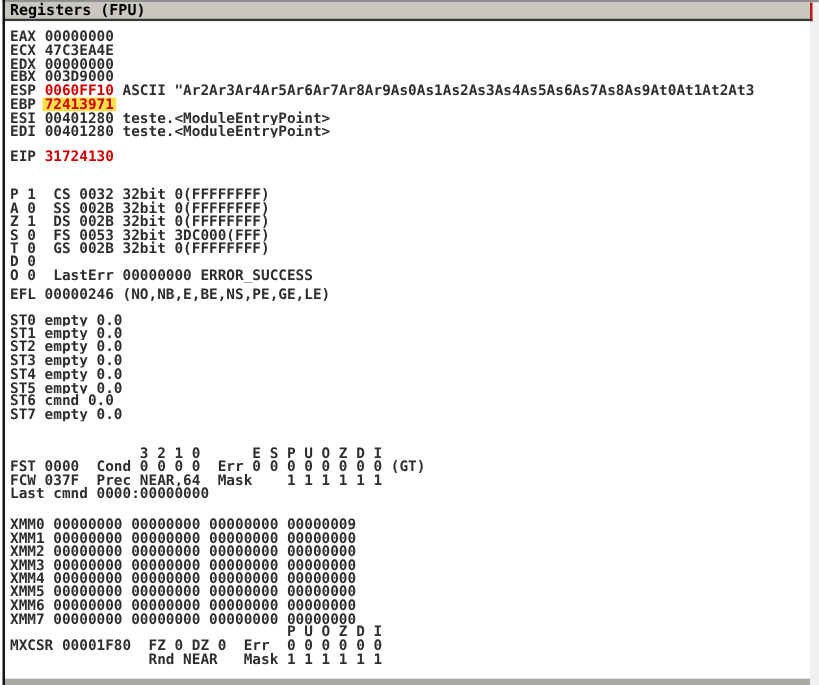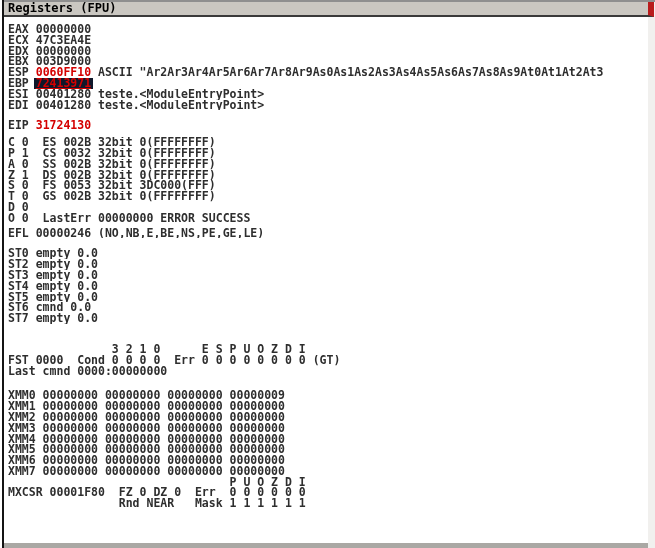--- a/index.html
+++ b/index.html
@@ -14,42 +14,42 @@
   }
   .top-strip { position:absolute; left:2px; right:0; top:0; height:2px; background:#8f8f8f; }
   .left-border { position:absolute; left:2px; top:0; width:2px; height:548px; background:#141414; }
   .right-strip { position:absolute; right:0; top:2px; width:7px; bottom:0; background:#f1f0ee; border-left:1px solid #e2e1df; }
   .bottom-strip { position:absolute; left:4px; right:7px; bottom:0; height:5px; background:#aaa8a4; border-top:1px solid #8f8f8f; }
 
   .titlebar {
     position:absolute; left:4px; top:2px; width:644px; height:13px;
     background:#cac7c1;
     border-bottom:2px solid #3a3a3a;
-    border-right:6px solid #b91c1c;
+    border-right:2px solid #b91c1c;
     box-sizing:content-box;
   }
   .titlebar .title-text {
     display:block; padding-left:4px;
     font-size:12px; line-height:13px; color:#000;
     white-space:pre;
   }
 
   .content {
     position:absolute; left:4px; top:17px; width:644px; bottom:5px;
     padding:7px 0 0 4px; box-sizing:border-box;
     overflow:hidden; background:#fff;
   }
   .line { height:10.8px; line-height:10.8px; white-space:pre; overflow:hidden; }
   .lbl { margin-right:1ch; }
   .extra { margin-left:1ch;text-align:right; }
   .red { color:#d40000; }
-  .selected { background:#0f172a; padding:0 2px; margin:0 -2px;text-decoration:underline; }
+  .selected { background:#fde047; padding:0 2px; margin:0 -2px; }
 
   .block-gpr   { margin-bottom:10px; }
-  .block-eip   { margin-bottom:6px; }
+  .block-eip   { margin-bottom:19px; }
   .block-flags { margin-bottom:4px; }
   .block-efl   { margin-bottom:10px; }
   .block-st    { margin-bottom:20px; }
   .block-fpu   { margin-bottom:14px; }
   .block-xmm   { margin-bottom:0; }
 </style>
 </head>
 <body>
 
 <div class="top-strip"></div>
@@ -72,47 +72,48 @@
     <div class="line"><span class="lbl">EBP</span><span class="val red selected">72413971</span><span class="extra"></span></div>
     <div class="line"><span class="lbl">ESI</span><span class="val">00401280</span><span class="extra">teste.&lt;ModuleEntryPoint&gt;</span></div>
     <div class="line"><span class="lbl">EDI</span><span class="val">00401280</span><span class="extra">teste.&lt;ModuleEntryPoint&gt;</span></div>
   </div>
 
   <div class="block-eip">
     <div class="line"><span class="lbl">EIP</span><span class="val red">31724130</span></div>
   </div>
 
   <div class="block-flags">
-    <div class="line">C 0  ES 002B 32bit 0(FFFFFFFF)</div>
     <div class="line">P 1  CS 0032 32bit 0(FFFFFFFF)</div>
     <div class="line">A 0  SS 002B 32bit 0(FFFFFFFF)</div>
     <div class="line">Z 1  DS 002B 32bit 0(FFFFFFFF)</div>
     <div class="line">S 0  FS 0053 32bit 3DC000(FFF)</div>
     <div class="line">T 0  GS 002B 32bit 0(FFFFFFFF)</div>
     <div class="line">D 0</div>
     <div class="line">O 0  LastErr 00000000 ERROR_SUCCESS</div>
   </div>
 
   <div class="block-efl">
     <div class="line">EFL 00000246 (NO,NB,E,BE,NS,PE,GE,LE)</div>
   </div>
 
   <div class="block-st">
     <div class="line">ST0 empty 0.0</div>
+    <div class="line">ST1 empty 0.0</div>
     <div class="line">ST2 empty 0.0</div>
     <div class="line">ST3 empty 0.0</div>
     <div class="line">ST4 empty 0.0</div>
     <div class="line">ST5 empty 0.0</div>
     <div class="line">ST6 cmnd 0.0</div>
     <div class="line">ST7 empty 0.0</div>
   </div>
 
   <div class="block-fpu">
     <div class="line">               3 2 1 0      E S P U O Z D I</div>
     <div class="line">FST 0000  Cond 0 0 0 0  Err 0 0 0 0 0 0 0 0 (GT)</div>
+    <div class="line">FCW 037F  Prec NEAR,64  Mask    1 1 1 1 1 1</div>
     <div class="line">Last cmnd 0000:00000000</div>
   </div>
 
   <div class="block-xmm">
     <div class="line">XMM0 00000000 00000000 00000000 00000009</div>
     <div class="line">XMM1 00000000 00000000 00000000 00000000</div>
     <div class="line">XMM2 00000000 00000000 00000000 00000000</div>
     <div class="line">XMM3 00000000 00000000 00000000 00000000</div>
     <div class="line">XMM4 00000000 00000000 00000000 00000000</div>
     <div class="line">XMM5 00000000 00000000 00000000 00000000</div>

